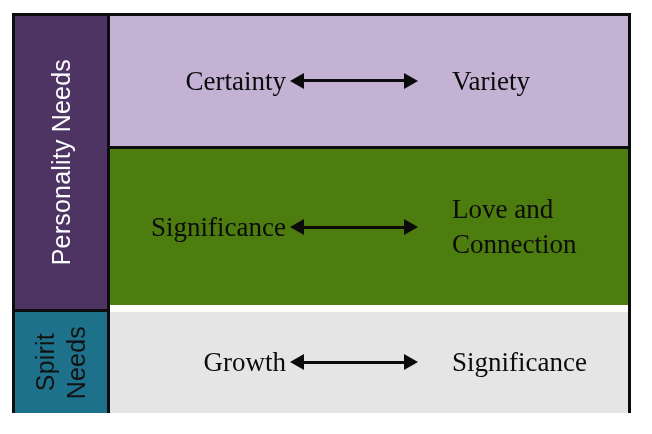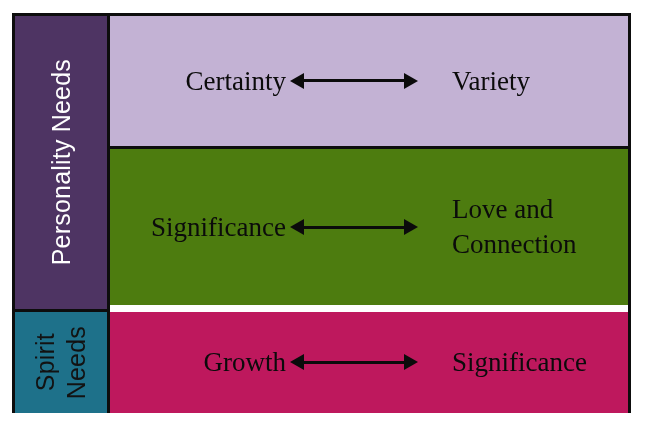--- a/index.html
+++ b/index.html
@@ -81,21 +81,21 @@
     background:#C3B2D4;
     border-bottom:3px solid #0d0d0d;
   }
   .row-significance{
     grid-column:2; grid-row:2;
     background:#4d7c0f;
     border-bottom:7px solid #ffffff;
   }
   .row-growth{
     grid-column:2; grid-row:3;
-    background:#be185d;
+    background:#e5e5e5;
   }
 
   .pair{
     display:flex;
     align-items:center;
     justify-content:center;
     width:100%;
     padding:0 18px;
     box-sizing:border-box;
   }

